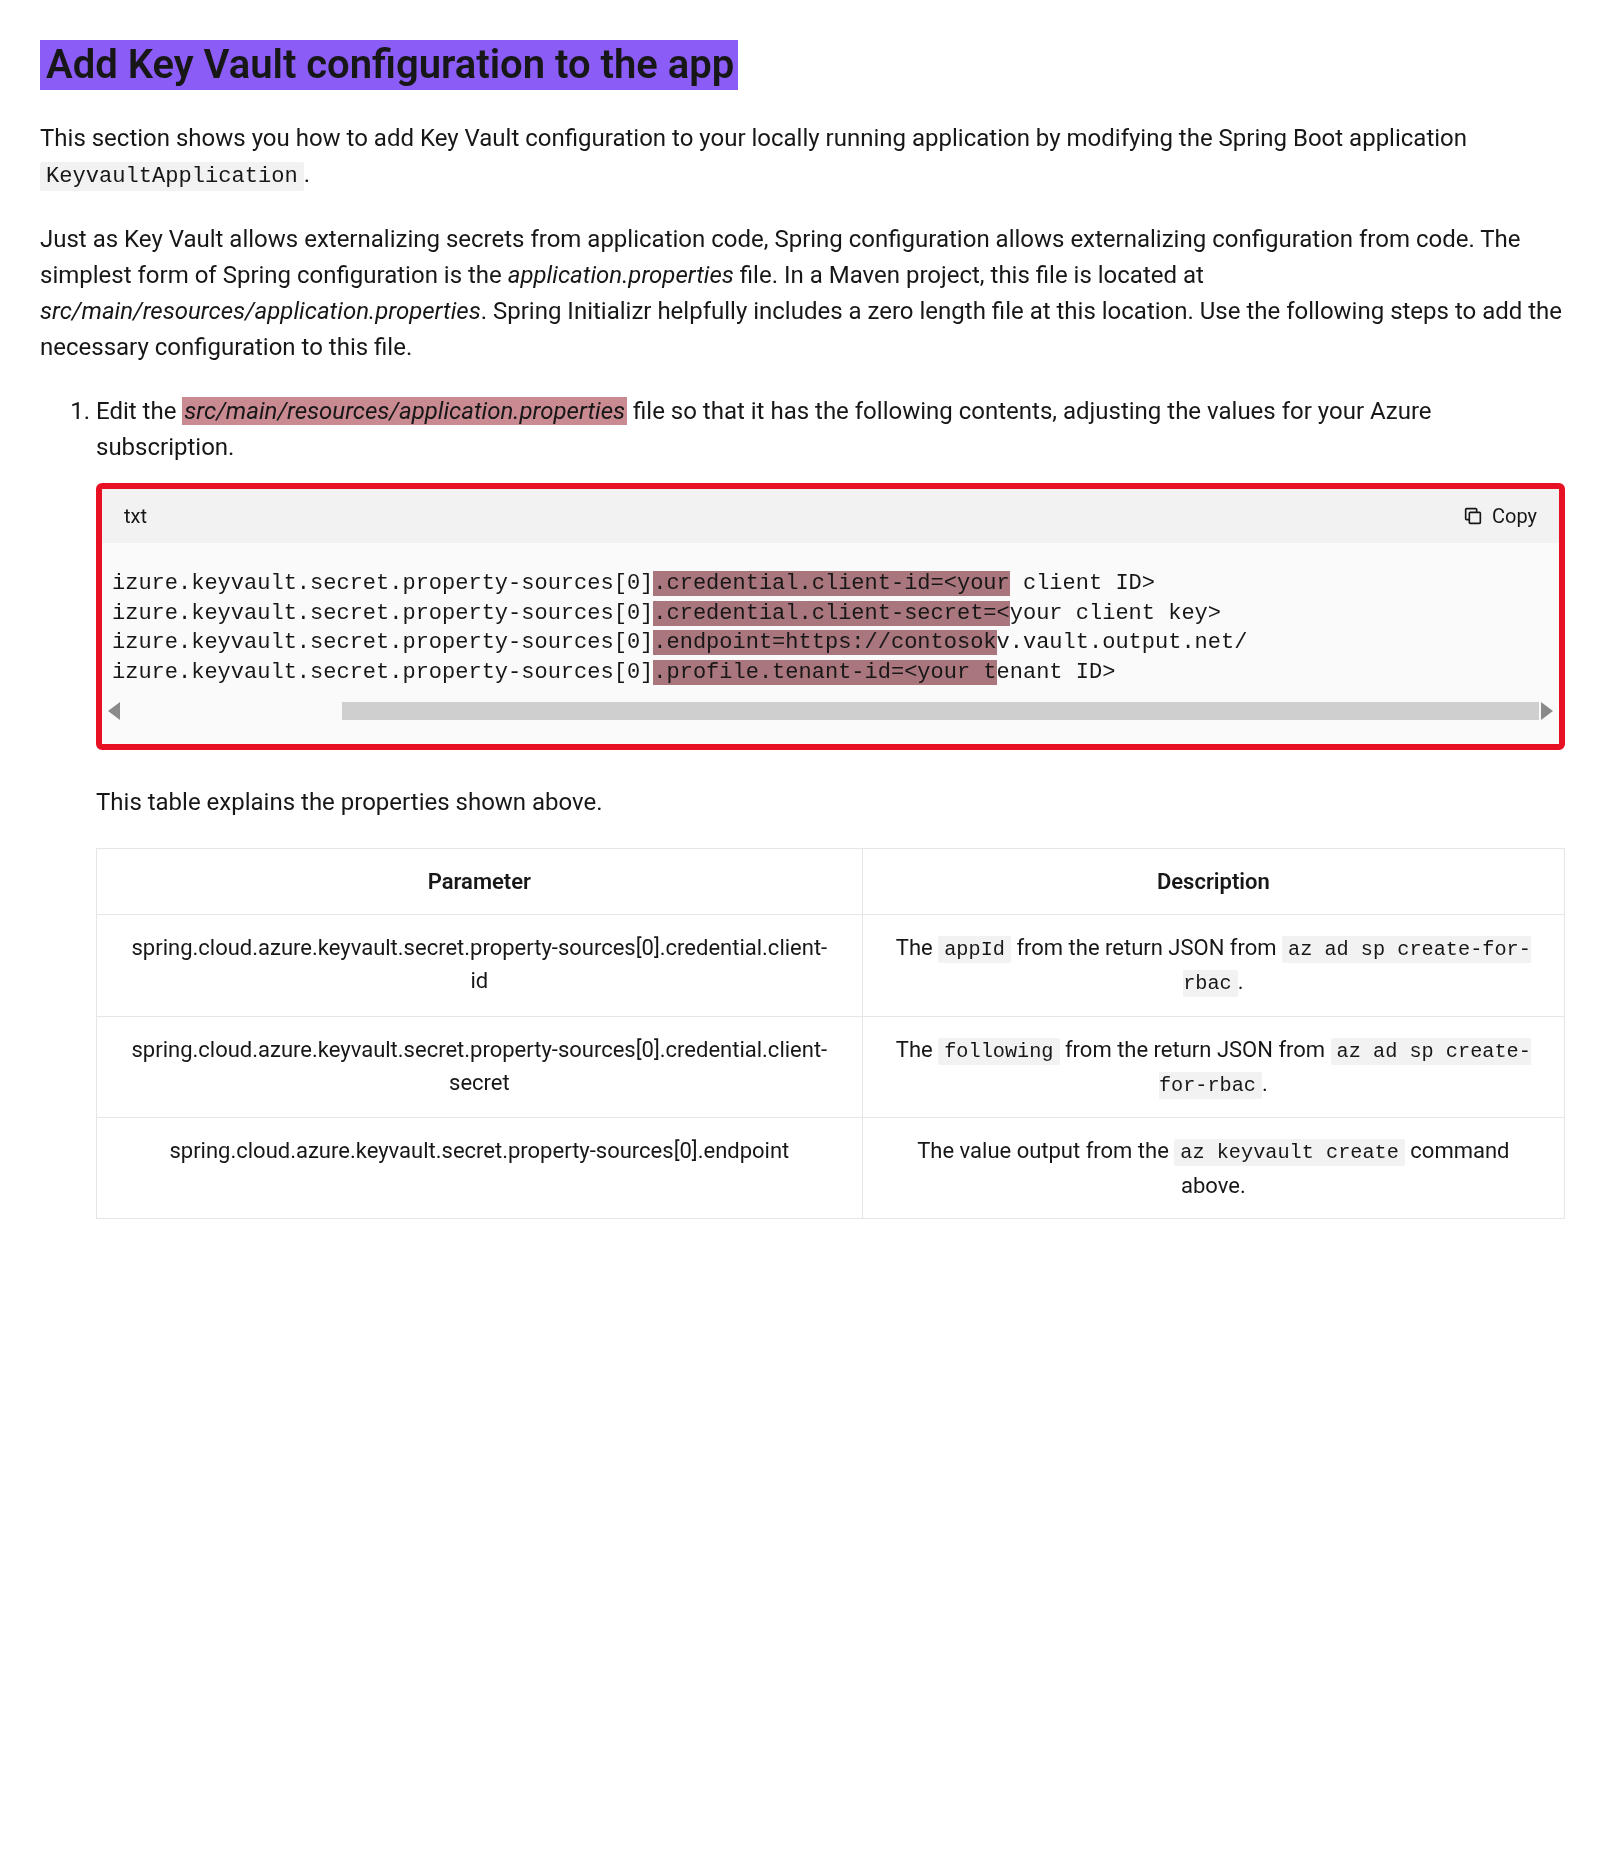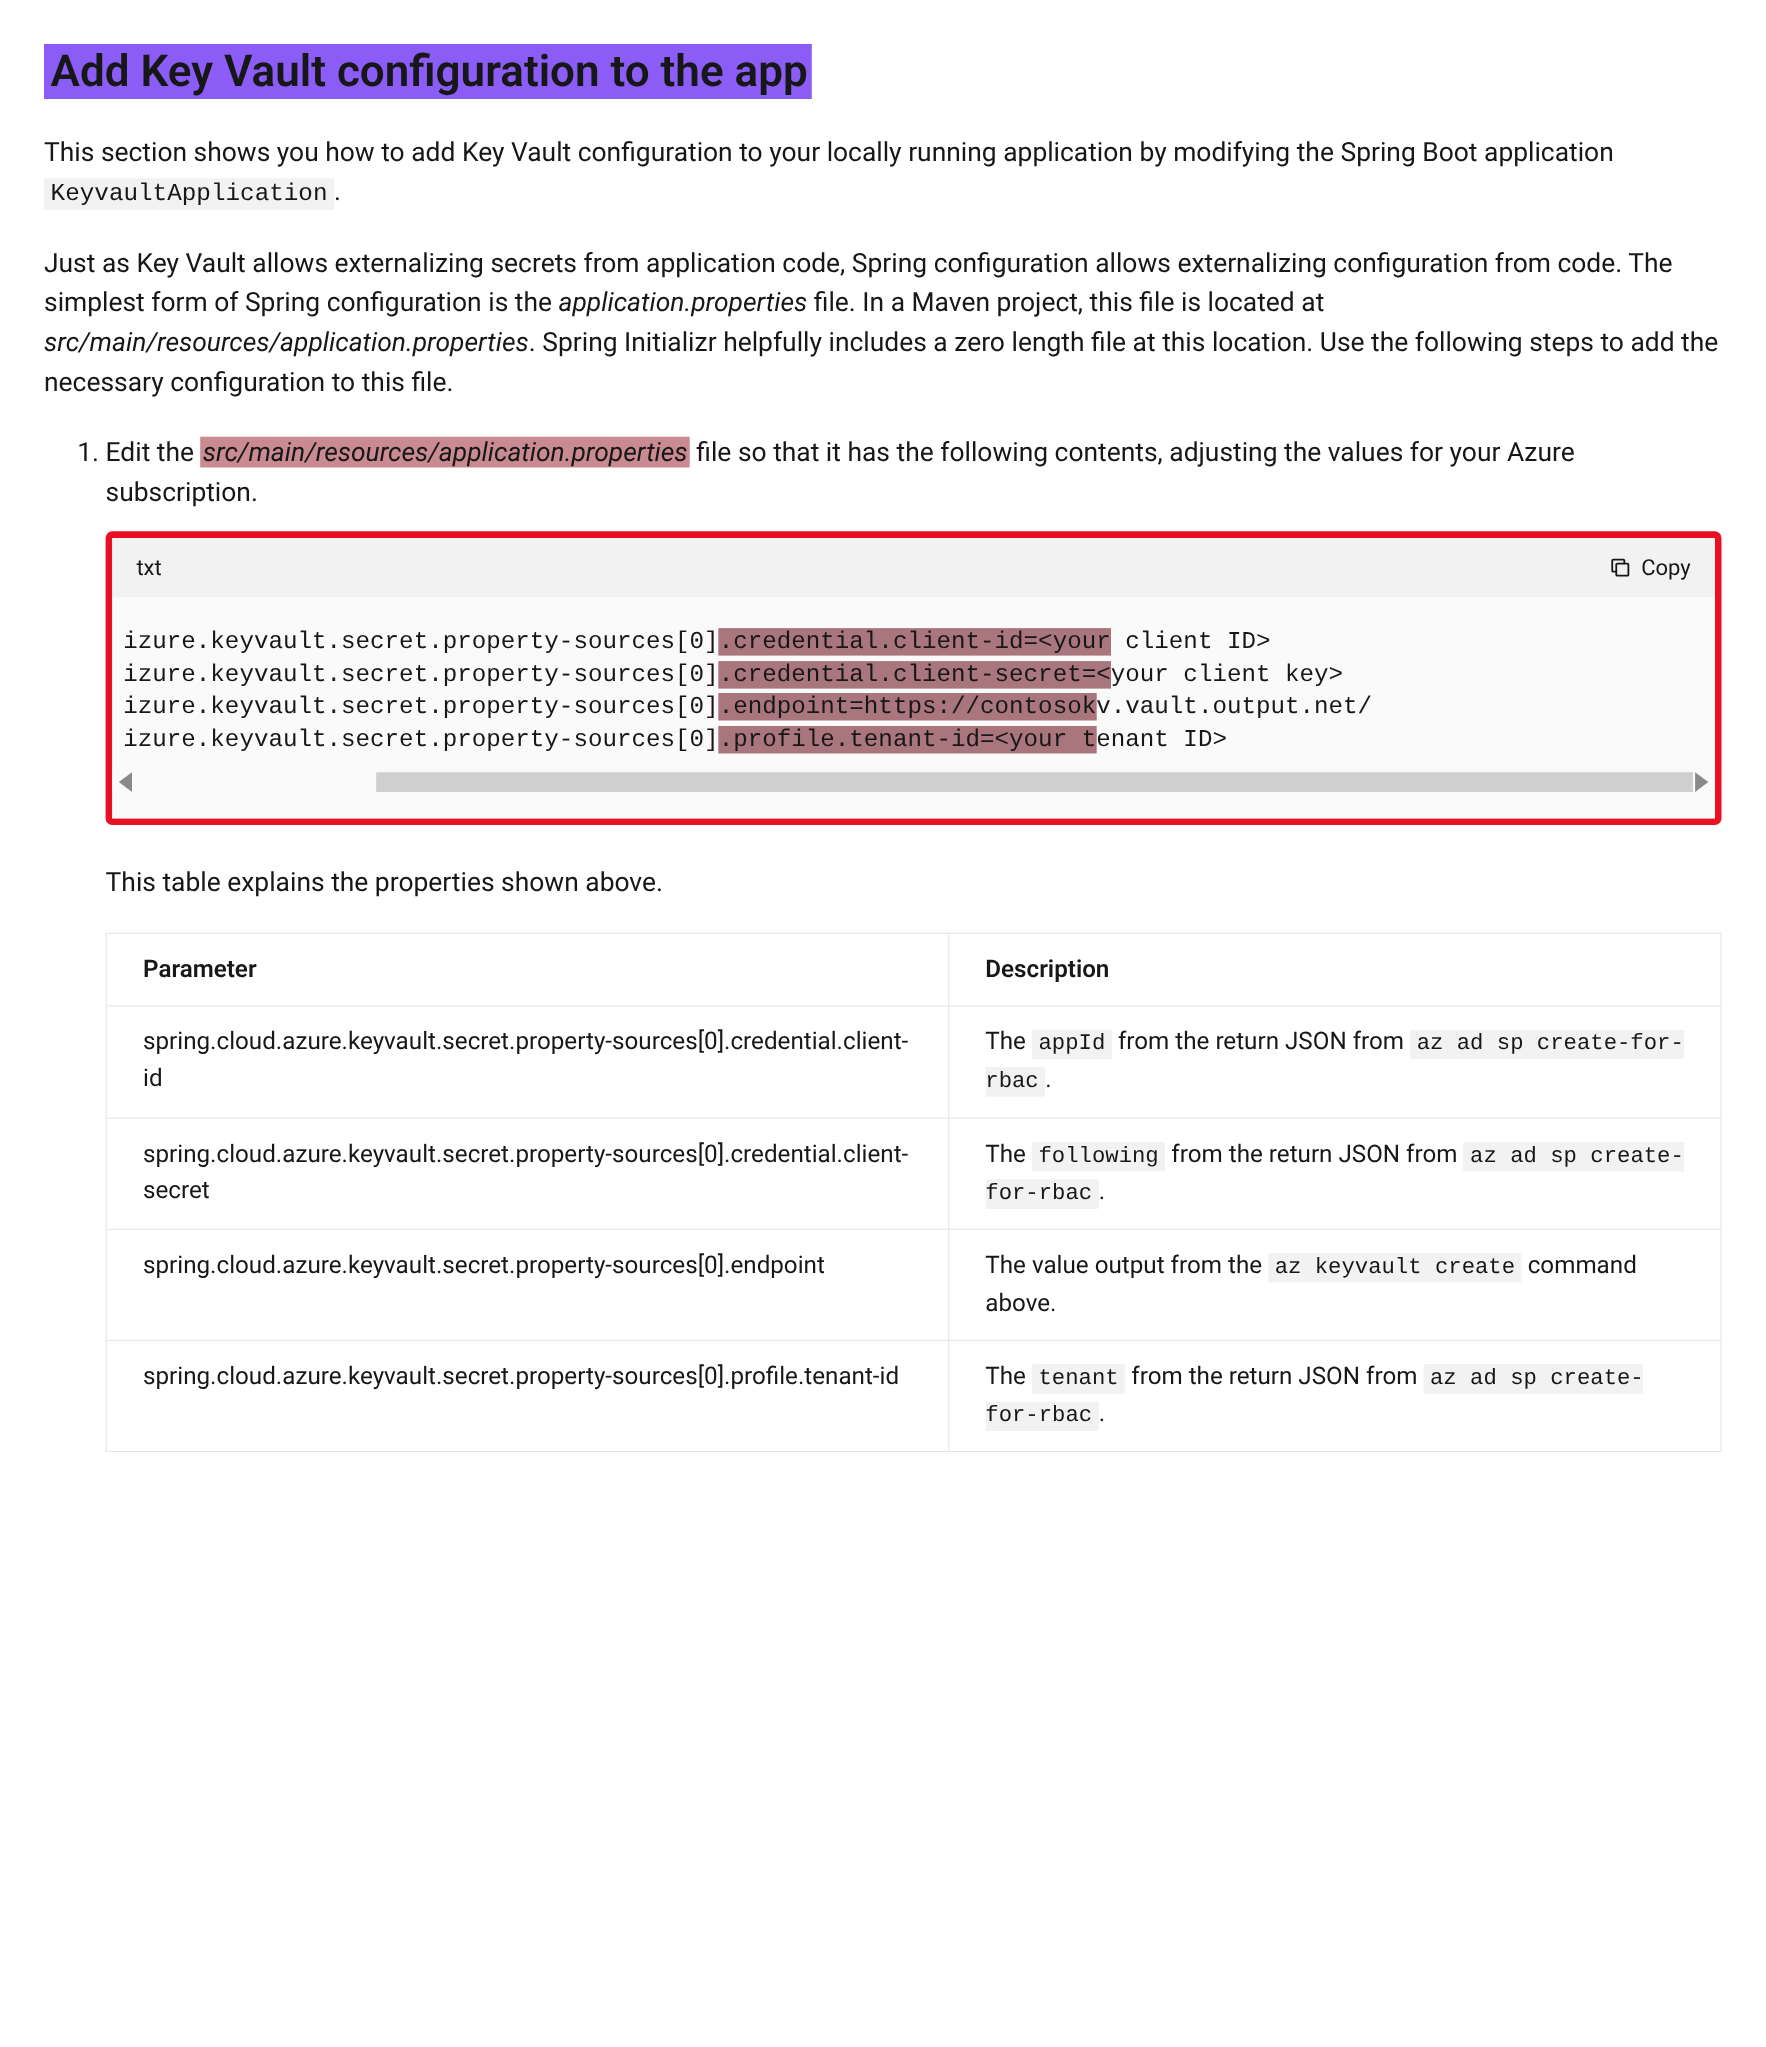--- a/index.html
+++ b/index.html
@@ -118,21 +118,21 @@
     border-left: 12px solid #8a8a8a;
   }
   table.props {
     border-collapse: collapse;
     width: 100%;
     margin-top: 8px;
     font-size: 22px;
   }
   table.props th, table.props td {
     border: 1px solid #e6e6e6;
-    text-align: left;
+    text-align: center;
     padding: 16px 33px;
     vertical-align: top;
   }
   table.props th {
     font-weight: 600;
   }
   .nested {
     margin-left: 0;
   }
 </style>
@@ -200,25 +200,19 @@
           <td>
             <span>The </span><code class="inline">following</code><span> from the return JSON from </span><code class="inline">az ad sp create-for-rbac</code><span>.</span>
           </td>
         </tr>
         <tr>
           <td>spring.cloud.azure.keyvault.secret.property-sources[0].endpoint</td>
           <td>
             <span>The value output from the </span><code class="inline">az keyvault create</code><span> command above.</span>
           </td>
         </tr>
-        <tr>
-          <td>spring.cloud.azure.keyvault.secret.property-sources[0].profile.tenant-id</td>
-          <td>
-            <span>The </span><code class="inline">tenant</code><span> from the return JSON from </span><code class="inline">az ad sp create-for-rbac</code><span>.</span>
-          </td>
-        </tr>
       </tbody>
     </table>
   </li>
 </ol>
 
 
 
 
 </body></html>

